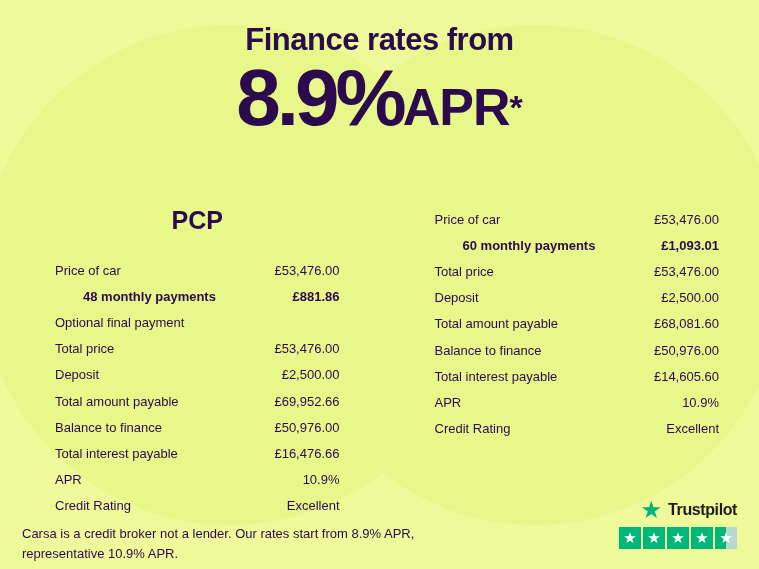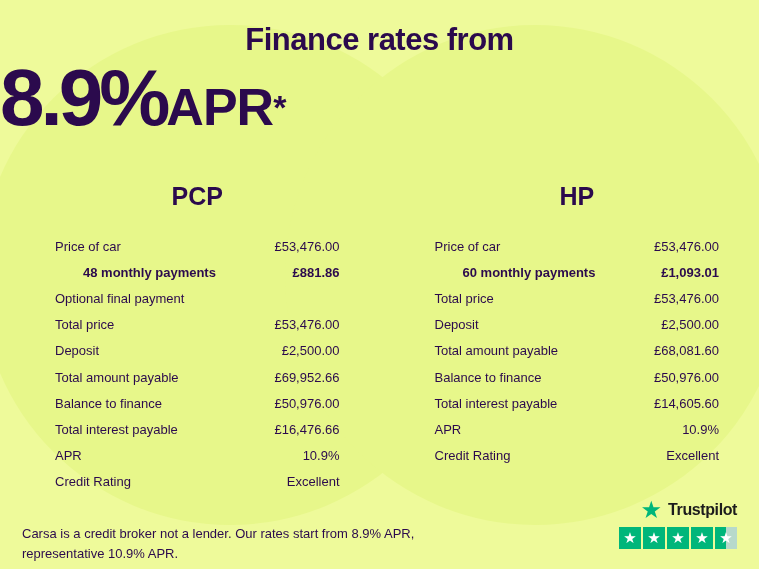--- a/index.html
+++ b/index.html
@@ -44,20 +44,21 @@
   }
   .headline {
     text-align: center;
     color: #2b0a4d;
     font-weight: bold;
     font-size: 31px;
     letter-spacing: -0.5px;
     margin-top: 22px;
   }
   .apr-line {
+    text-align: center;
     color: #2b0a4d;
     margin-top: -6px;
     white-space: nowrap;
   }
   .apr-big {
     font-size: 80px;
     font-weight: bold;
     letter-spacing: -4px;
     vertical-align: baseline;
   }
@@ -68,21 +69,21 @@
     vertical-align: baseline;
   }
   .apr-star {
     font-size: 34px;
     font-weight: bold;
     vertical-align: super;
   }
 
   .columns {
     position: absolute;
-    top: 182px;
+    top: 206px;
     left: 0;
     right: 0;
     display: flex;
     justify-content: center;
   }
   .col {
     width: 50%;
     box-sizing: border-box;
   }
   .col-left  { padding: 0 40px 0 55px; }
@@ -217,21 +218,20 @@
           <span class="label">APR</span>
           <span class="value">10.9%</span>
         </div>
         <div class="row">
           <span class="label">Credit Rating</span>
           <span class="value">Excellent</span>
         </div>
       </div>
 
       <div class="col col-right">
-        <div class="col-title">HP</div>
 
         <div class="row">
           <span class="label">Price of car</span>
           <span class="value">£53,476.00</span>
         </div>
         <div class="row bold">
           <span class="label">60 monthly payments</span>
           <span class="value">£1,093.01</span>
         </div>
         <div class="row">

